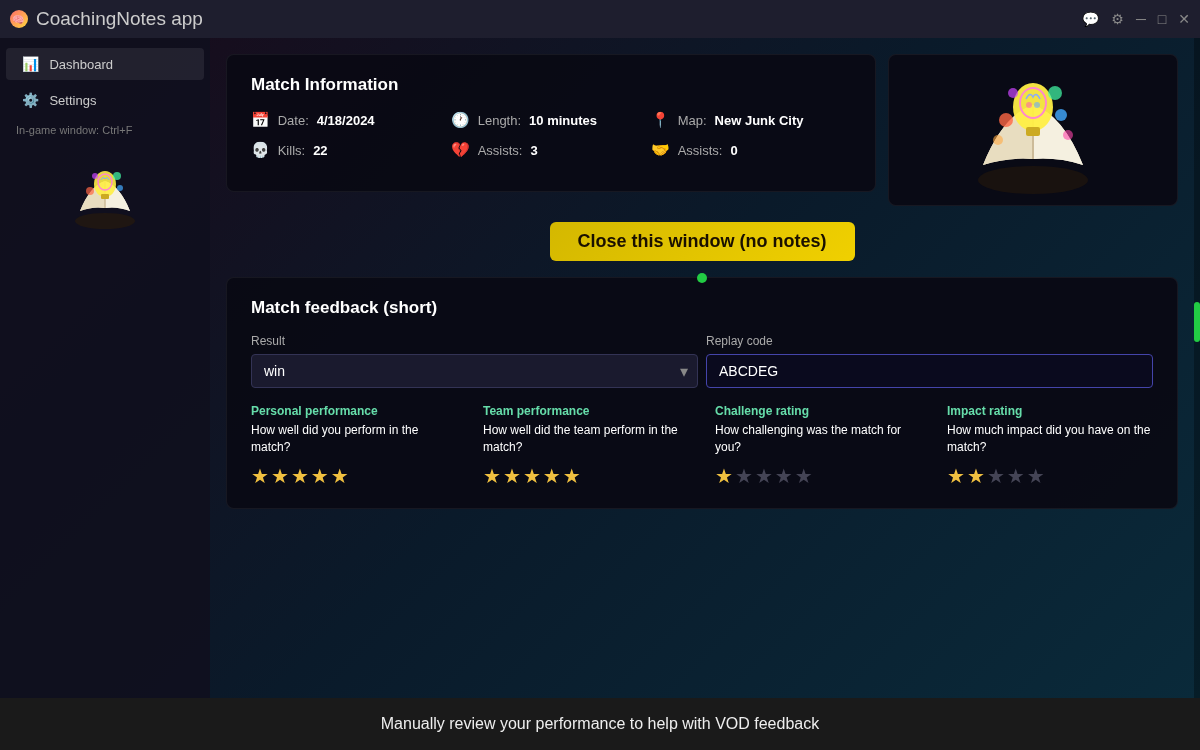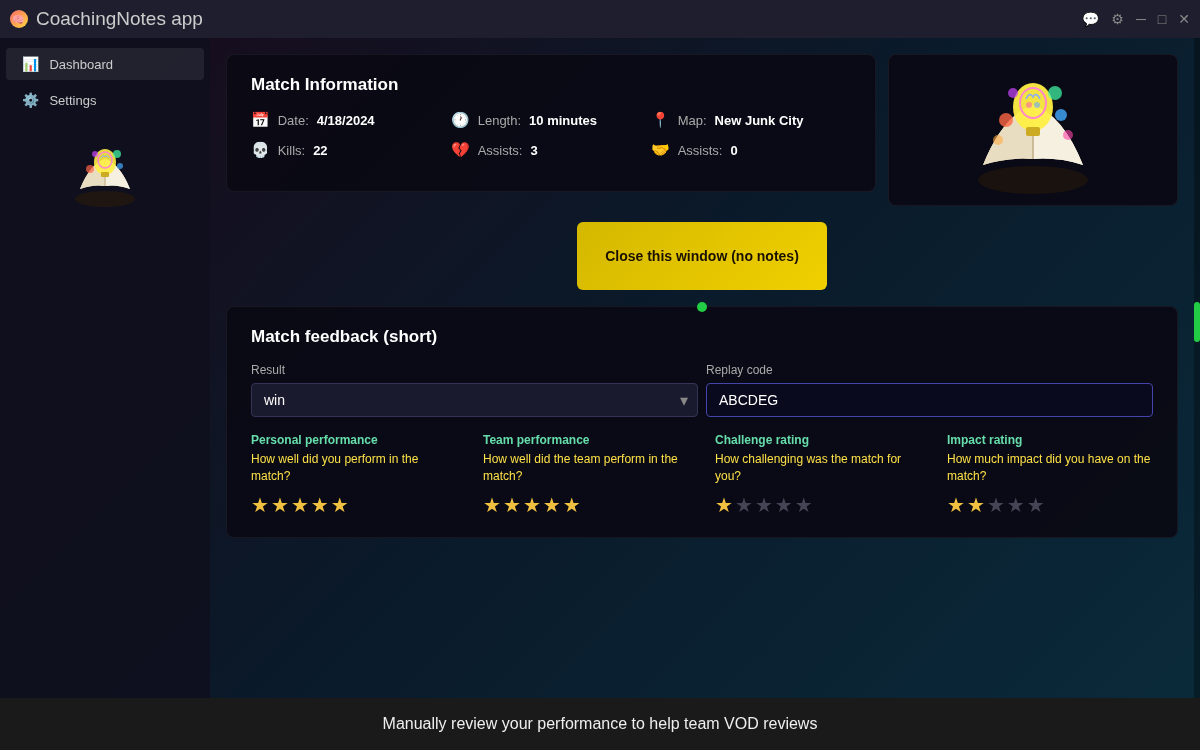--- a/index.html
+++ b/index.html
@@ -173,23 +173,23 @@
       display: flex;
       justify-content: center;
       align-items: center;
       padding: 4px 0;
       position: relative;
     }
     .close-button {
       background: linear-gradient(135deg, #d4b800, #f0d000);
       color: #1a1000;
       border: none;
-      padding: 26px 28px;
+      padding: 9px 28px;
       border-radius: 6px;
-      font-size: 14px;
+      font-size: 18px;
       font-weight: 600;
       cursor: pointer;
       position: relative;
     }
     .close-button-dot {
       width: 10px;
       height: 10px;
       background: #22cc44;
       border-radius: 50%;
       position: absolute;
@@ -267,21 +267,21 @@
       grid-template-columns: 1fr 1fr 1fr 1fr;
       gap: 26px;
     }
     .rating-section-title {
       color: #66ddaa;
       font-size: 12px;
       font-weight: 600;
       margin-bottom: 4px;
     }
     .rating-description {
-      color: #fde047;
+      color: #ffffff;
       font-size: 12px;
       margin-bottom: 8px;
       line-height: 1.4;
     }
     .stars {
       display: flex;
       gap: 2px;
     }
     .star {
       font-size: 20px;
@@ -347,20 +347,21 @@
 
   <div class="sidebar">
     <div class="sidebar-item active">
       <span class="sidebar-item-icon">📊</span>
       <span class="sidebar-label">Dashboard</span>
     </div>
     <div class="sidebar-item">
       <span class="sidebar-item-icon">⚙️</span>
       <span class="sidebar-label">Settings</span>
     </div>
+    <div class="sidebar-hotkey">In-game window: Ctrl+F</div>
     <div class="sidebar-avatar">
       <svg width="80" height="80" viewBox="0 0 80 80" xmlns="http://www.w3.org/2000/svg">
 
         <ellipse cx="40" cy="65" rx="30" ry="8" fill="#2a1a0a" opacity="0.6"></ellipse>
 
         <path d="M15 55 Q25 30 40 25 Q55 30 65 55 Q52 50 40 52 Q28 50 15 55Z" fill="#f0e8d0"></path>
         <path d="M15 55 Q25 30 40 25 L40 52 Q28 50 15 55Z" fill="#e8ddc0"></path>
         <path d="M40 25 Q55 30 65 55 Q52 50 40 52Z" fill="#f5f0e0"></path>
 
         <line x1="40" y1="25" x2="40" y2="52" stroke="#ccbb99" stroke-width="1.5"></line>
@@ -528,14 +529,14 @@
 
   </div>
 
   <div class="scrollbar-track">
     <div class="scrollbar-thumb"></div>
   </div>
 
 </div>
 
 <div class="bottom-bar">
-  <span class="bottom-text">Manually review your performance to help team VOD reviews</span>
+  <span class="bottom-text">Manually review your performance to help with VOD feedback</span>
 </div>
 
 </body></html>

